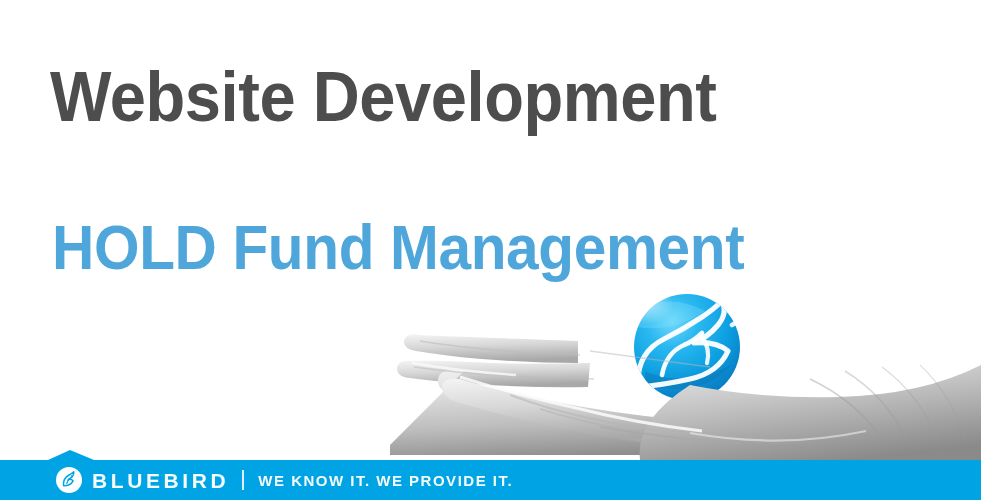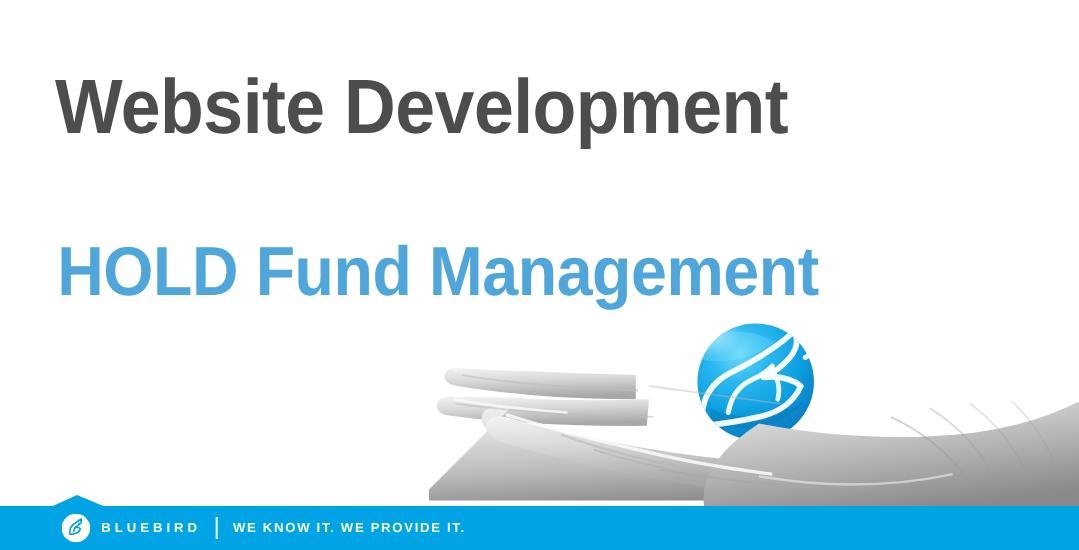--- a/index.html
+++ b/index.html
@@ -101,38 +101,38 @@
   .brand-logo {
     width: 26px;
     height: 26px;
     flex: 0 0 26px;
     margin-right: 10px;
   }
   .brand-logo svg { display: block; }
 
   .brand-name {
     font-family: "Liberation Sans", sans-serif;
-    font-size: 12px;
+    font-size: 21px;
     font-weight: bold;
     color: #ffffff;
     letter-spacing: 3.6px;
     line-height: 1;
     opacity: 0.97;
   }
   .brand-divider {
     width: 2px;
     height: 20px;
     background: #ffffff;
     opacity: 0.85;
     margin: 0 14px 0 13px;
     flex: 0 0 2px;
   }
   .brand-tagline {
     font-family: "Liberation Sans", sans-serif;
-    font-size: 12px;
+    font-size: 15px;
     font-weight: bold;
     color: #ffffff;
     letter-spacing: 1.5px;
     line-height: 1;
     opacity: 0.96;
   }
 </style>
 </head>
 <body>
 

